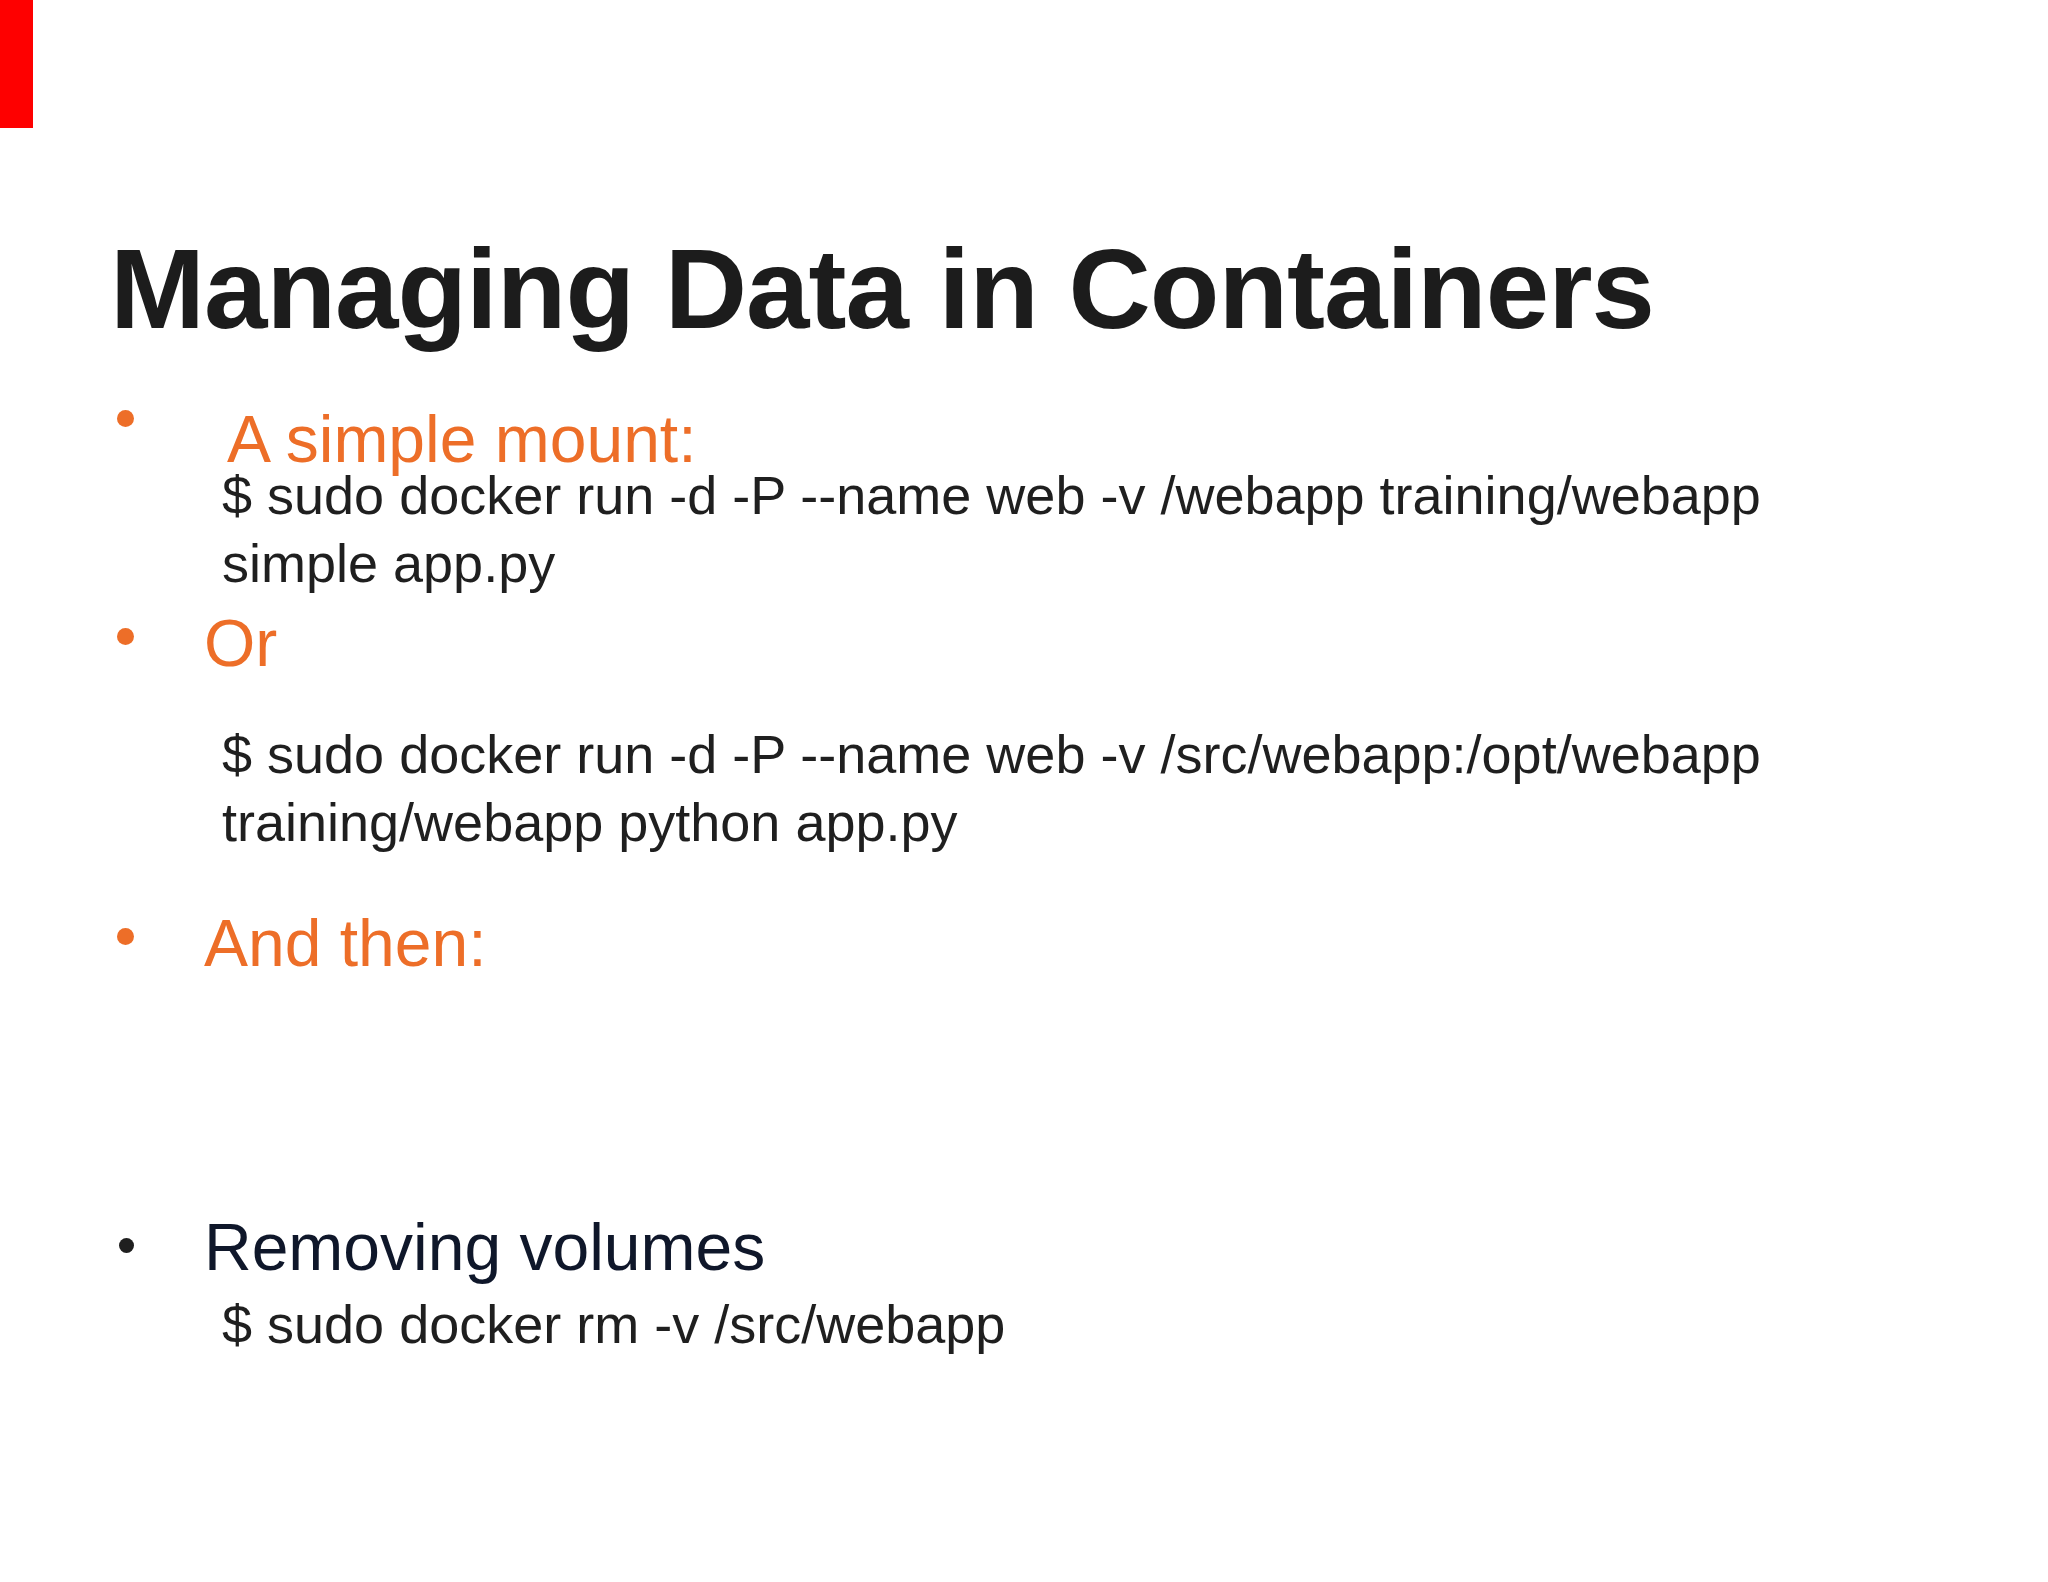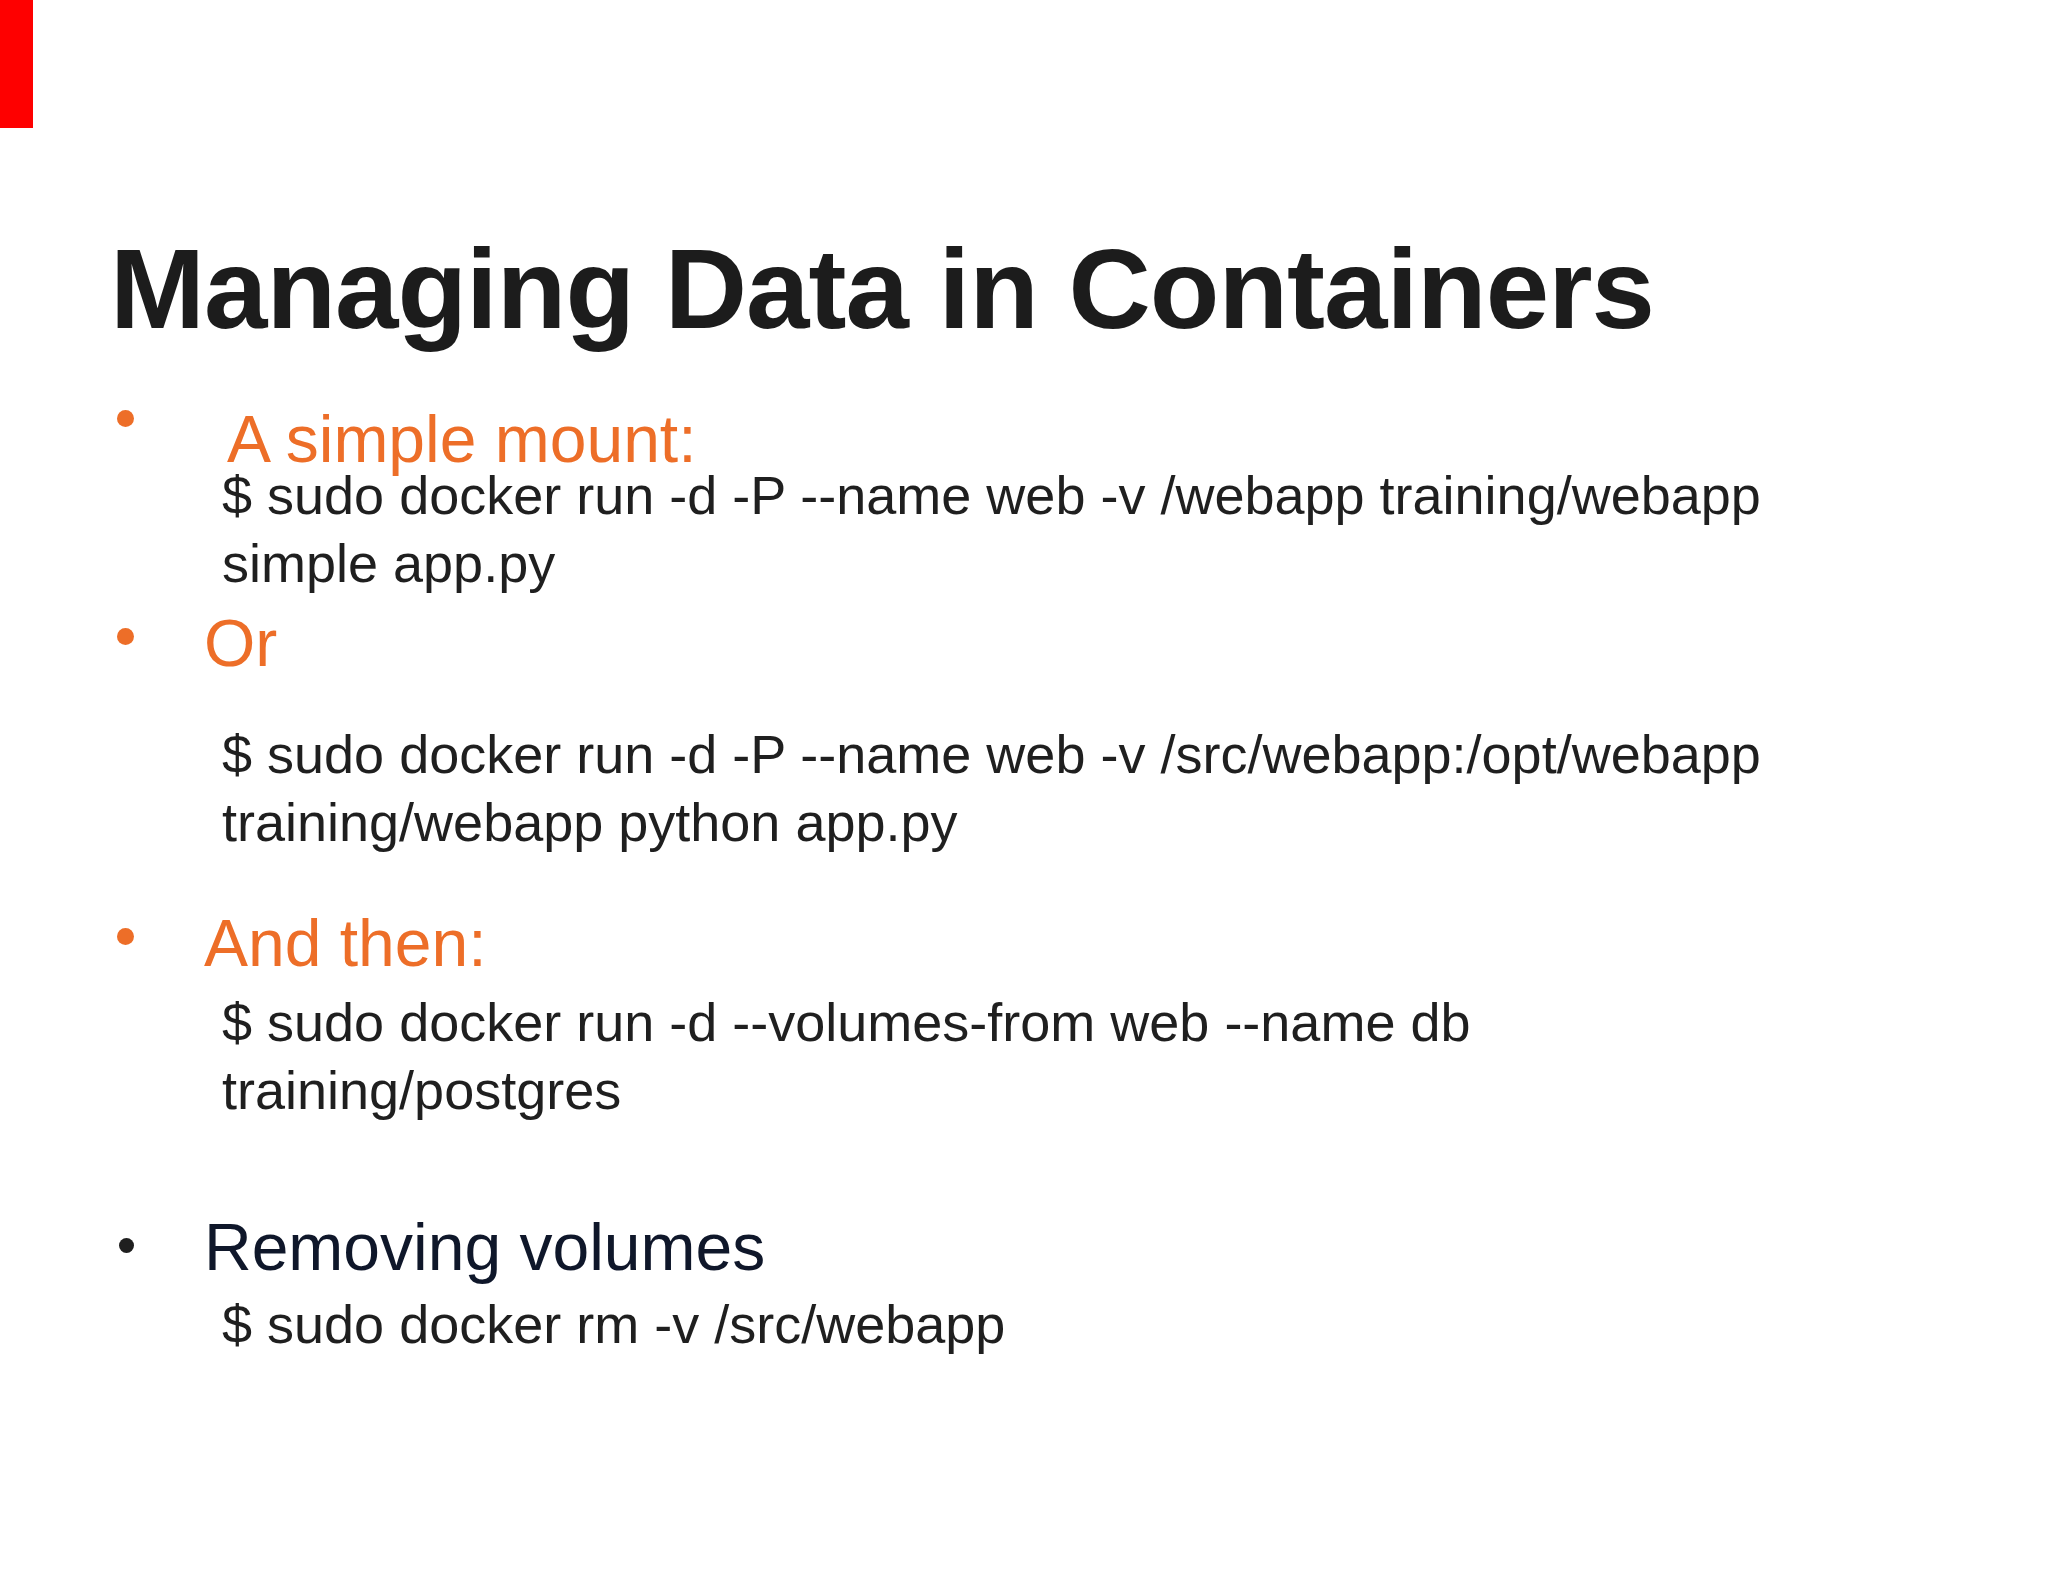--- a/index.html
+++ b/index.html
@@ -98,24 +98,20 @@
 
   <span id="dot-2" class="bullet-dot dot-orange"></span>
   <div id="head-2" class="section-heading heading-orange">Or</div>
   <div id="cmd-2" class="command-block">
     <span class="command-line">$ sudo docker run -d -P --name web -v /src/webapp:/opt/webapp</span>
     <span class="command-line">training/webapp python app.py</span>
   </div>
 
   <span id="dot-3" class="bullet-dot dot-orange"></span>
   <div id="head-3" class="section-heading heading-orange">And then:</div>
-  <div id="cmd-3" class="command-block">
-    <span class="command-line">$ sudo docker run -d --volumes-from web --name db</span>
-    <span class="command-line">training/postgres</span>
-  </div>
 
   <span id="dot-4" class="bullet-dot dot-black"></span>
   <div id="head-4" class="section-heading heading-black">Removing volumes</div>
   <div id="cmd-4" class="command-block">
     <span class="command-line">$ sudo docker rm -v /src/webapp</span>
   </div>
 
 </div>
 
 </body></html>

